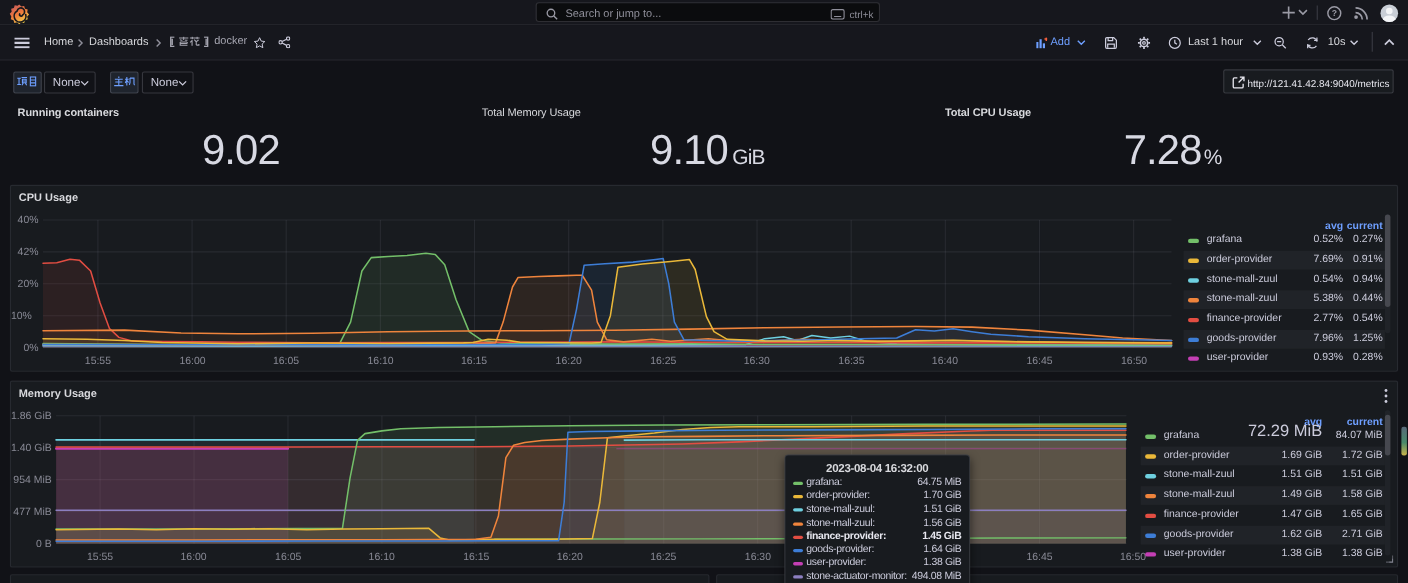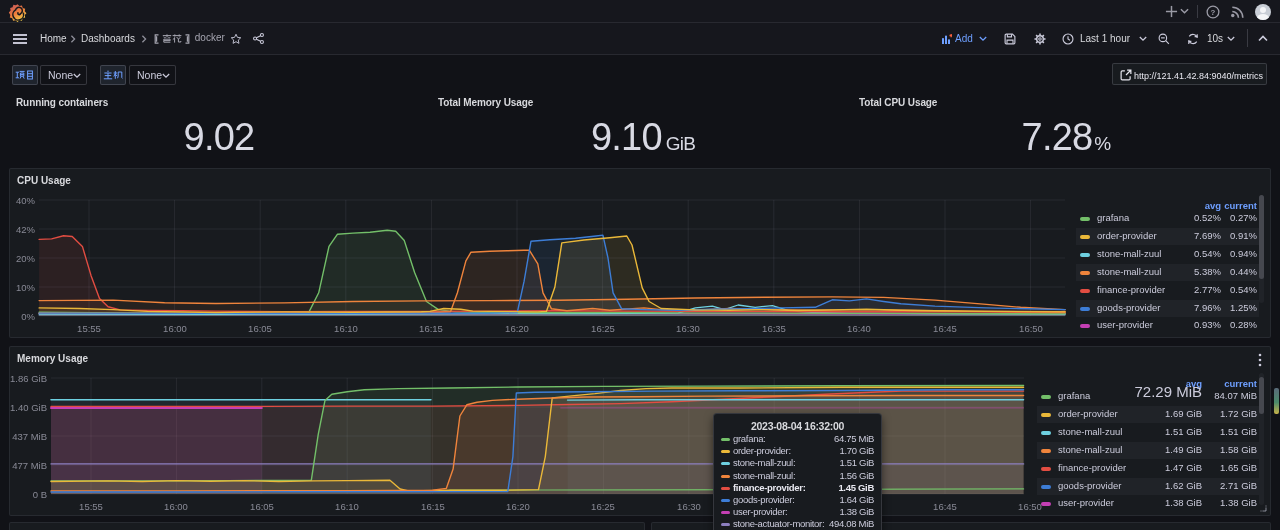--- a/index.html
+++ b/index.html
@@ -14,20 +14,32 @@
     <defs>
         <linearGradient id="glg" x1="0.2" y1="0" x2="0.8" y2="1">
           <stop offset="0" stop-color="#C4595C"></stop>
           <stop offset="0.45" stop-color="#EE7A3C"></stop>
           <stop offset="1" stop-color="#F2E24E"></stop>
         </linearGradient>
       </defs>
     <path fill="url(#glg)" d="M12 1.5l2.4 2.2 3.2-.6 1 3.1 3.1 1-.6 3.2 2.2 2.4-2.2 2.4.6 3.2-3.1 1-1 3.1-3.2-.6-2.4 2.2-2.4-2.2-3.2.6-1-3.1-3.1-1 .6-3.2L1.1 12l2.2-2.4-.6-3.2 3.1-1 1-3.1 3.2.6z"></path>
     <path d="M12.5 12.2a1.8 1.8 0 1 0 3.4 1.2 4.3 4.3 0 1 0-6.3 -4.6 6.8 6.8 0 1 0 9.9 4.2" fill="none" stroke="#17181d" stroke-width="1.9" stroke-linecap="round"></path>
   </svg>
+  <div class="abs" style="left:487px;top:2px;width:313px;height:18px;background:#0b0c0e;border:1px solid rgba(204,204,220,0.18);border-radius:3px">
+    <svg class="abs" style="left:8px;top:3.5px" width="12" height="12" viewBox="0 0 16 16">
+        <circle cx="6.5" cy="6.5" r="4.6" fill="none" stroke="#9a9aa5" stroke-width="1.6"></circle>
+        <line x1="10" y1="10" x2="14" y2="14" stroke="#9a9aa5" stroke-width="1.6"></line>
+      </svg>
+    <div class="abs" style="left:26px;top:4px;font-size:10px;color:#8f8f9a">Search or jump to...</div>
+    <svg class="abs" style="right:31px;top:5px" width="13" height="10" viewBox="0 0 16 12">
+        <rect x="0.7" y="0.7" width="14.6" height="10.6" rx="2" fill="none" stroke="#8f8f9a" stroke-width="1.4"></rect>
+        <line x1="4" y1="8.5" x2="12" y2="8.5" stroke="#8f8f9a" stroke-width="1.3"></line>
+      </svg>
+    <div class="abs" style="right:5px;top:5px;font-size:9px;color:#8f8f9a">ctrl+k</div>
+  </div>
   <svg class="abs" style="left:1165px;top:5px" width="13" height="13" viewBox="0 0 14 14">
       <line x1="7" y1="1" x2="7" y2="13" stroke="#9a9aa5" stroke-width="1.6"></line>
       <line x1="1" y1="7" x2="13" y2="7" stroke="#9a9aa5" stroke-width="1.6"></line>
     </svg>
   <svg class="abs" style="left:1180px;top:8px" width="9" height="7" viewBox="0 0 10 7">
       <path d="M1 1l4 4 4-4" fill="none" stroke="#9a9aa5" stroke-width="1.6"></path>
     </svg>
   <div class="abs" style="left:1197px;top:5px;width:1px;height:13px;background:rgba(204,204,220,0.2)"></div>
   <svg class="abs" style="left:1206px;top:4.5px" width="14" height="14" viewBox="0 0 16 16">
       <circle cx="8" cy="8" r="6.7" fill="none" stroke="#9a9aa5" stroke-width="1.5"></circle>
@@ -176,21 +188,21 @@
   </div>
 <div class="abs" style="left:1112px;top:63px;width:155px;height:22px;background:#181b1f;border:1px solid rgba(204,204,220,0.18);border-radius:2px">
   <svg class="abs" style="left:7px;top:4.5px" width="12" height="12" viewBox="0 0 16 16">
       <path d="M6.5 2.5H3A1.5 1.5 0 0 0 1.5 4v9A1.5 1.5 0 0 0 3 14.5h9a1.5 1.5 0 0 0 1.5-1.5V9.5" fill="none" stroke="#e8e8f0" stroke-width="1.6"></path>
       <path d="M9.5 1.5h5v5M14 2L8 8" fill="none" stroke="#e8e8f0" stroke-width="1.6"></path>
     </svg>
   <div class="abs" style="left:21px;top:6.5px;font-size:9px;font-weight:500;color:#e8e8f0;white-space:nowrap">http://121.41.42.84:9040/metrics</div>
 </div>
 
 <div class="abs" style="left:16px;top:97px;font-size:10px;font-weight:600;color:#d8d9dd;letter-spacing:-0.1px">Running containers</div>
-<div class="abs" style="left:438px;top:97px;font-size:10px;font-weight:700;color:#d8d9dd;letter-spacing:-0.1px">Total Memory Usage</div>
+<div class="abs" style="left:438px;top:97px;font-size:10px;font-weight:400;color:#d8d9dd;letter-spacing:-0.1px">Total Memory Usage</div>
 <div class="abs" style="left:859px;top:97px;font-size:10px;font-weight:600;color:#d8d9dd;letter-spacing:-0.1px">Total CPU Usage</div>
 <div class="abs" style="left:9px;top:116px;width:420px;text-align:center;font-size:38px;font-weight:500;color:#d8d9e3;letter-spacing:-0.8px">9.02</div>
 <div class="abs" style="left:432px;top:116px;width:422px;text-align:center;font-size:38px;font-weight:500;color:#d8d9e3;letter-spacing:-0.8px">9.10<span style="font-size:19px;margin-left:4px">GiB</span></div>
 <div class="abs" style="left:856px;top:116px;width:420px;text-align:center;font-size:38px;font-weight:500;color:#d8d9e3;letter-spacing:-0.8px">7.28<span style="font-size:19px;margin-left:2px">%</span></div>
 
 <div class="panel" style="left:9px;top:168px;width:1262px;height:170px">
   <div class="ptitle">CPU Usage</div>
   <svg width="1262" height="168" style="position:absolute;left:0;top:0">
 <line x1="29" y1="31" x2="1055" y2="31" stroke="rgba(204,204,220,0.09)" stroke-width="1"></line>
       <line x1="29" y1="60" x2="1055" y2="60" stroke="rgba(204,204,220,0.09)" stroke-width="1"></line>
@@ -221,21 +233,21 @@
 <polyline points="29.1,143.2 137.5,144.1 206.0,144.4 274.4,144.1 298.4,144.1 308.7,123.8 319.0,77.4 327.5,65.2 342.9,64.1 360.0,63.2 377.2,61.2 385.7,62.3 394.3,71.6 404.6,103.5 416.5,132.5 428.5,140.6 445.6,142.9 479.9,143.5 548.4,143.8 616.8,143.5 685.3,144.1 753.8,144.1 822.3,144.4 890.8,144.4 959.2,144.7 1055.1,144.7" fill="none" stroke="#73BF69" stroke-width="1.4" stroke-opacity="1.0" stroke-linejoin="round" stroke-linecap="round"></polyline>
 <polyline points="29.1,70.4 41.6,69.9 53.6,66.7 62.2,67.5 72.4,77.4 81.0,106.4 89.5,129.6 98.1,137.7 110.1,140.9 137.5,141.5 171.7,141.8 206.0,142.1 274.4,142.7 342.9,142.4 411.4,142.4 479.9,142.1 548.4,141.8 616.8,142.1 685.3,142.4 753.8,142.4 822.3,142.7 890.8,142.7 959.2,142.9 1055.1,143.5" fill="none" stroke="#E24D42" stroke-width="1.4" stroke-opacity="1.0" stroke-linejoin="round" stroke-linecap="round"></polyline>
 <polyline points="29.1,131.6 103.2,131.1 154.6,133.7 206.0,134.5 274.4,133.9 342.9,132.5 411.4,131.9 479.9,131.6 548.4,131.3 616.8,130.2 685.3,129.0 753.8,128.2 822.3,127.9 873.6,128.4 925.0,131.1 976.4,135.4 1010.6,138.3 1055.1,140.6" fill="none" stroke="#EF843C" stroke-width="1.4" stroke-opacity="1.0" stroke-linejoin="round" stroke-linecap="round"></polyline>
 <polyline points="29.1,144.1 206.0,144.4 342.9,144.1 420.0,143.8 440.5,142.7 447.4,123.8 455.9,91.9 461.0,83.2 479.9,82.3 497.0,81.8 514.1,81.2 519.3,81.2 527.8,94.8 533.0,123.8 541.5,139.8 556.9,141.8 582.6,139.5 599.7,141.2 634.0,138.9 651.1,140.6 685.3,141.2 719.6,139.5 753.8,140.6 805.2,141.2 856.5,140.6 907.9,141.5 959.2,142.1 1055.1,142.7" fill="none" stroke="#EF843C" stroke-width="1.4" stroke-opacity="1.0" stroke-linejoin="round" stroke-linecap="round"></polyline>
 <polyline points="29.1,144.1 206.0,144.4 342.9,144.4 479.9,144.1 507.3,143.5 514.1,112.2 521.0,72.2 539.8,70.7 565.5,69.3 586.0,67.0 592.9,66.1 598.0,89.0 603.1,123.8 611.7,139.8 634.0,140.6 668.2,141.2 702.4,140.3 736.7,139.8 770.9,138.9 805.2,138.3 822.3,130.8 839.4,131.9 856.5,129.9 873.6,132.5 890.8,134.8 925.0,137.1 976.4,138.9 1055.1,140.6" fill="none" stroke="#3D7DD6" stroke-width="1.4" stroke-opacity="1.0" stroke-linejoin="round" stroke-linecap="round"></polyline>
 <polyline points="29.1,138.9 69.0,139.5 103.2,140.6 137.5,142.4 206.0,143.5 274.4,142.9 342.9,143.2 411.4,142.7 420.0,142.4 433.7,139.5 450.8,140.3 462.8,142.1 479.9,142.4 527.8,142.9 536.4,142.4 544.9,118.0 551.8,73.9 574.0,71.0 599.7,68.7 616.8,67.0 622.0,76.0 632.2,118.9 639.1,132.5 651.1,139.5 685.3,140.9 719.6,141.2 753.8,140.6 788.0,141.5 822.3,140.9 856.5,140.3 890.8,141.2 925.0,141.8 976.4,142.4 1055.1,142.9" fill="none" stroke="#EAB839" stroke-width="1.4" stroke-opacity="1.0" stroke-linejoin="round" stroke-linecap="round"></polyline>
 </svg>
   <div style="position:absolute;left:0px;width:25px;text-align:right;top:26px;font-size:9.5px;color:rgba(204,204,220,0.62)">40%</div>
     <div style="position:absolute;left:0px;width:25px;text-align:right;top:55px;font-size:9.5px;color:rgba(204,204,220,0.62)">42%</div>
     <div style="position:absolute;left:0px;width:25px;text-align:right;top:84px;font-size:9.5px;color:rgba(204,204,220,0.62)">20%</div>
-    <div style="position:absolute;left:0px;width:25px;text-align:right;top:113px;font-size:9.5px;color:rgba(204,204,220,0.62)">10%</div>
+    <div style="position:absolute;left:0px;width:25px;top:113px;font-size:9.5px;color:rgba(204,204,220,0.62)">10%</div>
     <div style="position:absolute;left:0px;width:25px;text-align:right;top:142px;font-size:9.5px;color:rgba(204,204,220,0.62)">0%</div>
   <div style="position:absolute;left:58px;top:154px;width:42px;text-align:center;font-size:9.5px;color:rgba(204,204,220,0.62)">15:55</div>
     <div style="position:absolute;left:144px;top:154px;width:42px;text-align:center;font-size:9.5px;color:rgba(204,204,220,0.62)">16:00</div>
     <div style="position:absolute;left:229px;top:154px;width:42px;text-align:center;font-size:9.5px;color:rgba(204,204,220,0.62)">16:05</div>
     <div style="position:absolute;left:315px;top:154px;width:42px;text-align:center;font-size:9.5px;color:rgba(204,204,220,0.62)">16:10</div>
     <div style="position:absolute;left:400px;top:154px;width:42px;text-align:center;font-size:9.5px;color:rgba(204,204,220,0.62)">16:15</div>
     <div style="position:absolute;left:486px;top:154px;width:42px;text-align:center;font-size:9.5px;color:rgba(204,204,220,0.62)">16:20</div>
     <div style="position:absolute;left:572px;top:154px;width:42px;text-align:center;font-size:9.5px;color:rgba(204,204,220,0.62)">16:25</div>
     <div style="position:absolute;left:657px;top:154px;width:42px;text-align:center;font-size:9.5px;color:rgba(204,204,220,0.62)">16:30</div>
     <div style="position:absolute;left:743px;top:154px;width:42px;text-align:center;font-size:9.5px;color:rgba(204,204,220,0.62)">16:35</div>
@@ -320,21 +332,21 @@
 <polyline points="41.0,59.4 166.4,59.4 251.8,59.4 337.2,59.1 422.6,59.1 508.0,58.4 559.2,57.5 610.5,56.6 661.7,54.7 713.0,52.2 764.2,49.7 815.4,47.2 866.7,45.0 892.3,44.1 935.0,44.1 1013.6,44.1" fill="none" stroke="#E24D42" stroke-width="1.4" stroke-opacity="1.0" stroke-linejoin="round" stroke-linecap="round"></polyline>
 <polyline points="41.0,52.8 166.4,52.8 251.8,52.8 337.2,52.8 420.9,52.8" fill="none" stroke="#6ED0E0" stroke-width="1.6" stroke-opacity="1.0" stroke-linejoin="round" stroke-linecap="round"></polyline>
 <polyline points="557.5,53.1 627.6,52.8 764.2,52.8 900.8,52.8 1013.6,52.8" fill="none" stroke="#6ED0E0" stroke-width="1.4" stroke-opacity="1.0" stroke-linejoin="round" stroke-linecap="round"></polyline>
 <polyline points="41.0,133.9 149.3,133.9 217.6,133.6 301.3,133.3 308.2,87.7 315.0,53.4 321.8,47.2 337.2,44.7 354.3,42.8 388.4,41.6 439.7,41.0 508.0,40.0 593.4,39.4 695.9,39.1 832.5,38.8 1013.6,38.5" fill="none" stroke="#73BF69" stroke-width="1.4" stroke-opacity="1.0" stroke-linejoin="round" stroke-linecap="round"></polyline>
 <polyline points="41.0,134.5 98.1,133.9 132.2,134.5 166.4,133.6 200.6,134.2 234.7,133.6 268.9,134.5 303.0,133.9 337.2,133.6 379.9,133.3 390.1,142.0 398.7,143.9 439.7,143.3 490.9,143.3 528.5,142.6 535.3,109.6 542.2,51.0 559.2,49.1 584.9,46.6 610.5,43.5 636.1,41.6 661.7,41.0 730.0,41.0 832.5,40.3 935.0,40.3 1013.6,40.3" fill="none" stroke="#EAB839" stroke-width="1.4" stroke-opacity="1.0" stroke-linejoin="round" stroke-linecap="round"></polyline>
 <polyline points="41.0,143.9 166.4,143.9 251.8,143.6 337.2,143.6 422.6,143.3 436.3,141.4 443.1,122.1 449.9,69.0 456.8,57.8 467.0,55.3 482.4,53.4 508.0,52.2 542.2,51.0 576.3,50.0 627.6,49.7 695.9,49.1 798.4,48.8 900.8,48.5 1013.6,48.5" fill="none" stroke="#EF843C" stroke-width="1.4" stroke-opacity="1.0" stroke-linejoin="round" stroke-linecap="round"></polyline>
 <polyline points="41.0,145.0 183.5,145.0 286.0,144.8 388.4,144.8 497.8,144.5 502.9,109.6 506.3,46.0 525.1,45.3 576.3,44.7 644.6,44.1 730.0,43.8 832.5,43.5 935.0,42.8 1013.6,42.8" fill="none" stroke="#3D7DD6" stroke-width="1.4" stroke-opacity="1.0" stroke-linejoin="round" stroke-linecap="round"></polyline>
 </svg>
   <div style="position:absolute;left:0px;width:37px;text-align:right;top:26px;font-size:9.5px;color:rgba(204,204,220,0.62)">1.86 GiB</div>
     <div style="position:absolute;left:0px;width:37px;text-align:center;top:55px;font-size:9.5px;color:rgba(204,204,220,0.62)">1.40 GiB</div>
-    <div style="position:absolute;left:0px;width:37px;text-align:right;top:84px;font-size:9.5px;color:rgba(204,204,220,0.62)">437 MiB</div>
+    <div style="position:absolute;left:0px;width:37px;text-align:right;top:84px;font-size:9.5px;color:rgba(204,204,220,0.62)">954 MiB</div>
     <div style="position:absolute;left:0px;width:37px;text-align:right;top:113px;font-size:9.5px;color:rgba(204,204,220,0.62)">477 MiB</div>
     <div style="position:absolute;left:0px;width:37px;text-align:right;top:142px;font-size:9.5px;color:rgba(204,204,220,0.62)">0 B</div>
   <div style="position:absolute;left:60px;top:154px;width:42px;text-align:center;font-size:9.5px;color:rgba(204,204,220,0.62)">15:55</div>
     <div style="position:absolute;left:145px;top:154px;width:42px;text-align:center;font-size:9.5px;color:rgba(204,204,220,0.62)">16:00</div>
     <div style="position:absolute;left:231px;top:154px;width:42px;text-align:center;font-size:9.5px;color:rgba(204,204,220,0.62)">16:05</div>
     <div style="position:absolute;left:316px;top:154px;width:42px;text-align:center;font-size:9.5px;color:rgba(204,204,220,0.62)">16:10</div>
     <div style="position:absolute;left:402px;top:154px;width:42px;text-align:center;font-size:9.5px;color:rgba(204,204,220,0.62)">16:15</div>
     <div style="position:absolute;left:487px;top:154px;width:42px;text-align:center;font-size:9.5px;color:rgba(204,204,220,0.62)">16:20</div>
     <div style="position:absolute;left:572px;top:154px;width:42px;text-align:center;font-size:9.5px;color:rgba(204,204,220,0.62)">16:25</div>
     <div style="position:absolute;left:658px;top:154px;width:42px;text-align:center;font-size:9.5px;color:rgba(204,204,220,0.62)">16:30</div>

